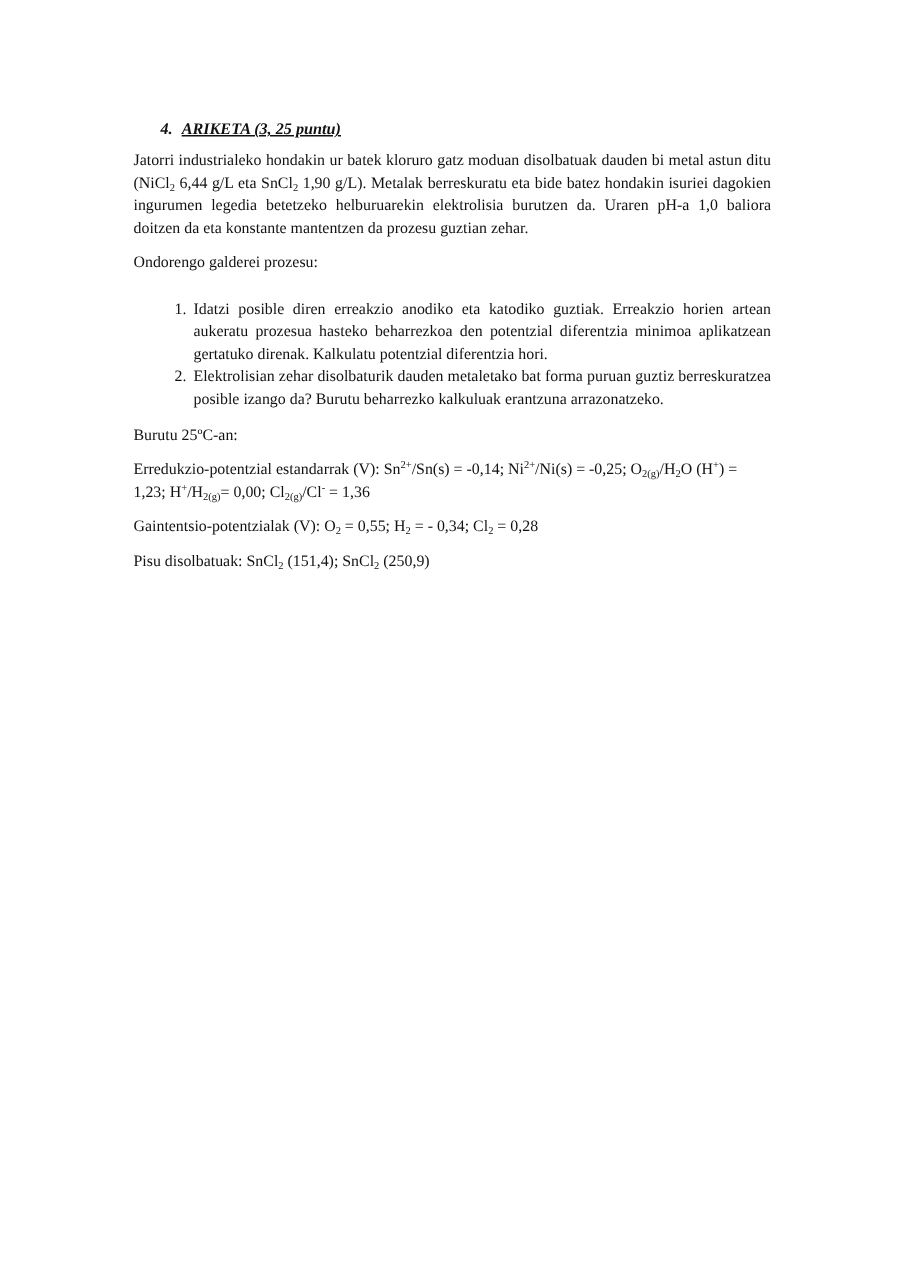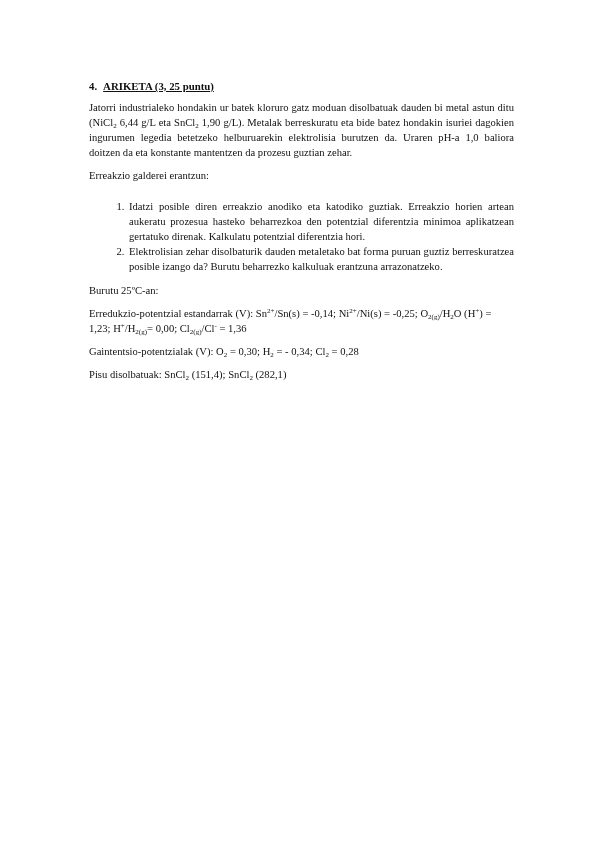--- a/index.html
+++ b/index.html
@@ -1,46 +1,46 @@
 <!DOCTYPE html>
 <html><head>
 <meta charset="utf-8">
 <style>
   html, body { margin: 0; padding: 0; background: #ffffff; }
   body { width: 600px; height: 848px; position: relative; overflow: hidden;
          font-family: "Liberation Serif", "DejaVu Serif", serif; color: #111; }
   .page { position: absolute; left: 89px; top: 79px; width: 425px; font-size: 10.6px; line-height: 15px; }
-  .title { font-weight: bold; margin: 0 0 6px 0; font-size: 10.8px; }
+  .title { font-weight: bold; margin: 0 0 6px 18px; font-size: 10.8px; font-style: italic; }
   .title .num { margin-right: 6px; }
   .title .label { text-decoration: underline; }
   p { margin: 0 0 8px 0; text-align: justify; }
   ol { margin: 16px 0 9px 0; padding: 0 0 0 38px; }
   ol li { text-align: justify; margin: 0; padding-left: 2px; }
   sub, sup { font-size: 7px; line-height: 0; }
   sub { vertical-align: -2px; }
   sup { vertical-align: 4px; }
 </style>
 </head>
 <body>
 
 <div class="page">
   <div class="title">
     <span class="num">4.</span><span class="label">ARIKETA (3, 25 puntu)</span>
   </div>
 
   <p><span>Jatorri industrialeko hondakin ur batek kloruro gatz moduan disolbatuak dauden bi metal astun ditu (NiCl</span><sub>2</sub><span> 6,44 g/L eta SnCl</span><sub>2</sub><span> 1,90 g/L). Metalak berreskuratu eta bide batez hondakin isuriei dagokien ingurumen legedia betetzeko helburuarekin elektrolisia burutzen da. Uraren pH-a 1,0 baliora doitzen da eta konstante mantentzen da prozesu guztian zehar.</span></p>
 
-  <p>Erreakzio galderei erantzun:</p>
+  <p>Ondorengo galderei prozesu:</p>
 
   <ol>
     <li>Idatzi posible diren erreakzio anodiko eta katodiko guztiak. Erreakzio horien artean aukeratu prozesua hasteko beharrezkoa den potentzial diferentzia minimoa aplikatzean gertatuko direnak. Kalkulatu potentzial diferentzia hori.</li>
     <li>Elektrolisian zehar disolbaturik dauden metaletako bat forma puruan guztiz berreskuratzea posible izango da? Burutu beharrezko kalkuluak erantzuna arrazonatzeko.</li>
   </ol>
 
   <p>Burutu 25ºC-an:</p>
 
   <p style="text-align:left"><span>Erredukzio-potentzial estandarrak (V): </span><span>Sn</span><sup>2+</sup><span>/Sn(s) = -0,14; </span><span>Ni</span><sup>2+</sup><span>/Ni(s) = -0,25; </span><span>O</span><sub>2(g)</sub><span>/H</span><sub>2</sub><span>O (H</span><sup>+</sup><span>) = 1,23; </span><span>H</span><sup>+</sup><span>/H</span><sub>2(g)</sub><span>= 0,00; </span><span>Cl</span><sub>2(g)</sub><span>/Cl</span><sup>-</sup><span> = 1,36</span></p>
 
-  <p><span>Gaintentsio-potentzialak (V): </span><span>O</span><sub>2</sub><span> = 0,30; </span><span>H</span><sub>2</sub><span> = - 0,34; </span><span>Cl</span><sub>2</sub><span> = 0,28</span></p>
+  <p><span>Gaintentsio-potentzialak (V): </span><span>O</span><sub>2</sub><span> = 0,55; </span><span>H</span><sub>2</sub><span> = - 0,34; </span><span>Cl</span><sub>2</sub><span> = 0,28</span></p>
 
 
-  <p><span>Pisu disolbatuak: </span><span>SnCl</span><sub>2</sub><span> (151,4); </span><span>SnCl</span><sub>2</sub><span> (282,1)</span></p>
+  <p><span>Pisu disolbatuak: </span><span>SnCl</span><sub>2</sub><span> (151,4); </span><span>SnCl</span><sub>2</sub><span> (250,9)</span></p>
 </div>
 
 </body></html>

